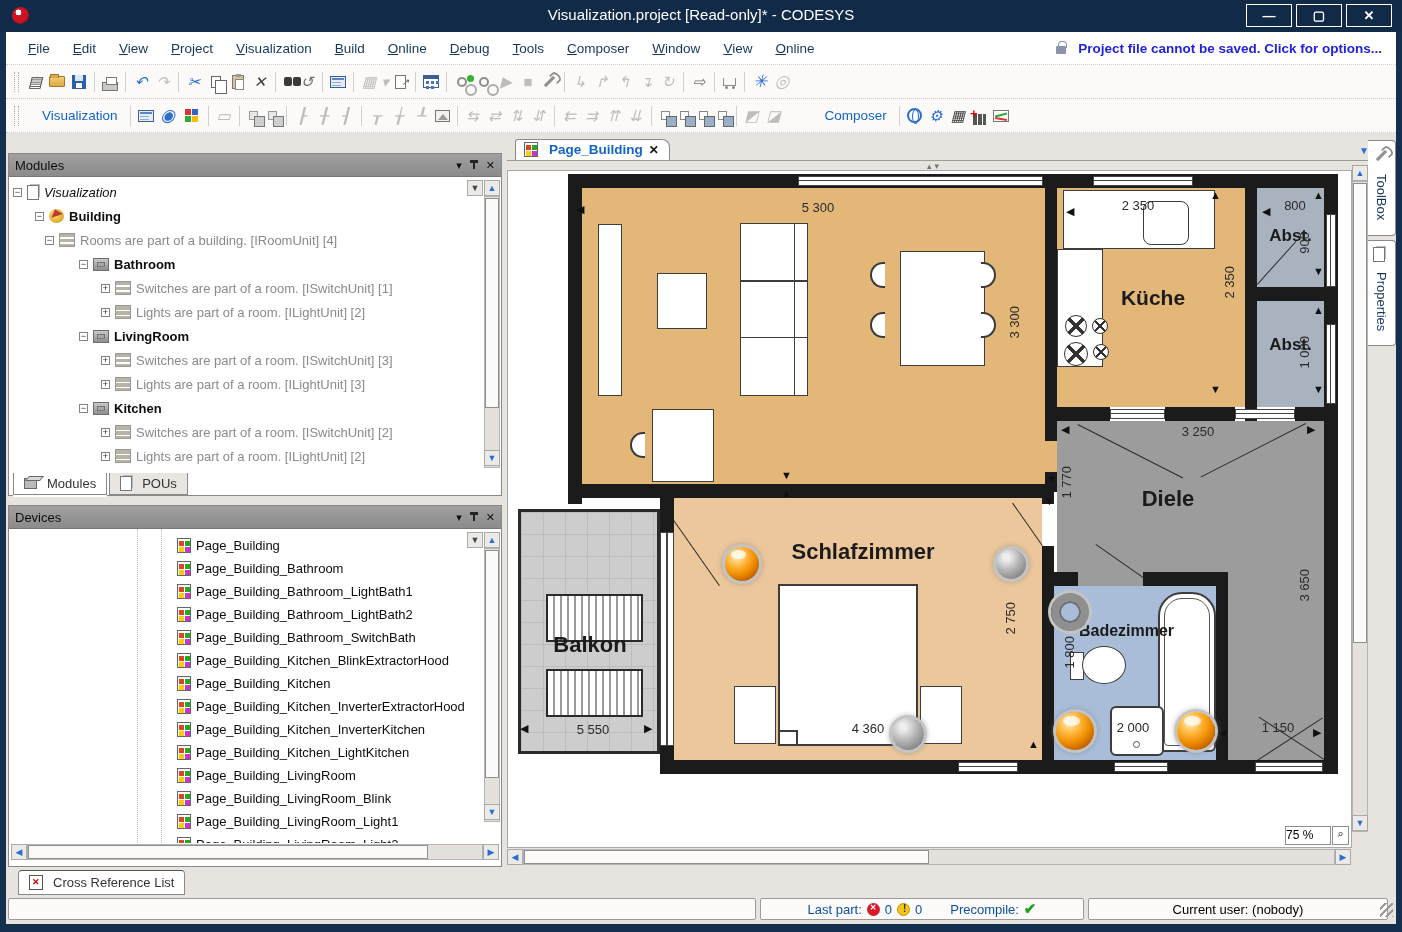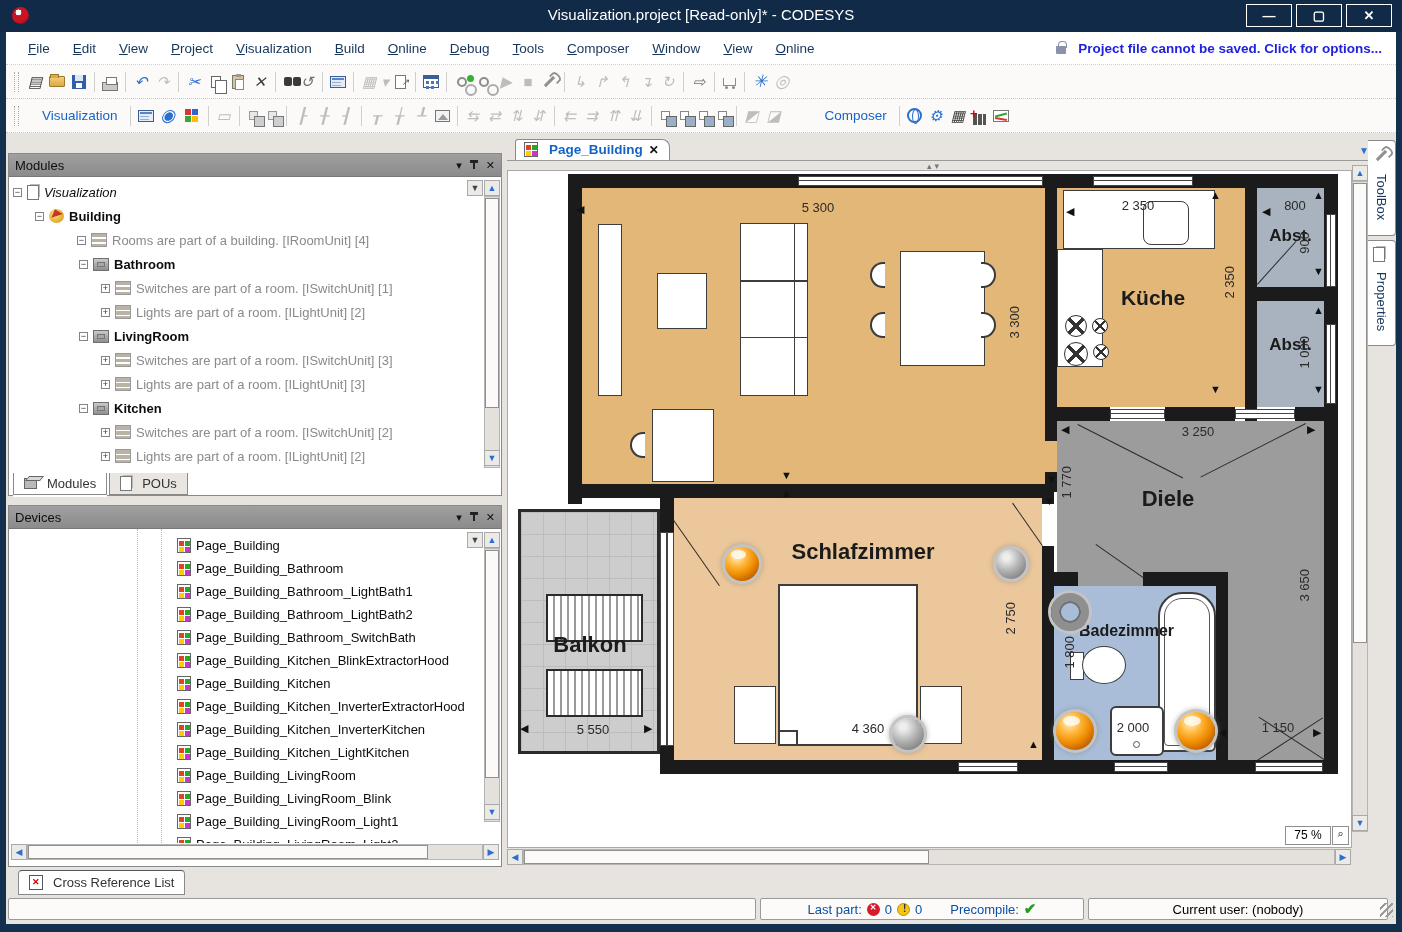--- a/index.html
+++ b/index.html
@@ -291,21 +291,21 @@
       <div class="trow" style="padding-left:4px">
           <span class="exp minus"></span>
           <span class="ti ic-page"></span>
           <span class="tlbl italic">Visualization</span>
         </div>
       <div class="trow" style="padding-left:26px">
           <span class="exp minus"></span>
           <span class="ti ic-bldg"></span>
           <span class="tlbl bold">Building</span>
         </div>
-      <div class="trow" style="padding-left:68px">
+      <div class="trow" style="padding-left:36px">
           <span class="exp minus"></span>
           <span class="ti ic-list"></span>
           <span class="tlbl muted">Rooms are part of a building.  [IRoomUnit] [4]</span>
         </div>
       <div class="trow" style="padding-left:70px">
           <span class="exp minus"></span>
           <span class="ti ic-room"></span>
           <span class="tlbl bold">Bathroom</span>
         </div>
       <div class="trow" style="padding-left:92px">
@@ -604,21 +604,21 @@
         <div class="dim" style="left:725px;top:546px;width:70px">1 150</div>
 
         <span class="lamp on" style="left:207px;top:373px;width:34px;height:34px"></span>
         <span class="lamp off" style="left:478px;top:375px;width:30px;height:30px"></span>
         <span class="lamp off" style="left:374px;top:544px;width:32px;height:32px"></span>
         <span class="ring" style="left:533px;top:419px"></span>
         <span class="lamp on" style="left:538px;top:538px;width:38px;height:38px"></span>
         <span class="lamp on" style="left:659px;top:538px;width:38px;height:38px"></span>
       </div>
 
-      <div class="ab" style="right:20px;top:655px;width:46px;height:19px;border:1px solid #8f8f8f;background:#fff;text-align:center;font-size:12px;line-height:17px">75 %</div>
+      <div class="ab" style="right:20px;top:655px;width:46px;height:19px;border:1px solid #8f8f8f;background:#fff;font-size:12px;line-height:17px">75 %</div>
       <div class="ab" style="right:2px;top:655px;width:17px;height:19px;border:1px solid #8f8f8f;background:#fff;text-align:center;font-size:11px">⌕</div>
     </div>
     <div class="ab sbtn" style="left:845px;top:28px;color:#2a6fd0">▲</div>
     <div class="ab strack" style="left:845px;top:44px;width:16px;height:651px"></div>
     <div class="ab sthumb" style="left:846px;top:46px;width:14px;height:460px"></div>
     <div class="ab sbtn" style="left:845px;top:678px;color:#2a6fd0">▼</div>
     <div class="ab sbtn" style="left:0;top:712px;color:#2a6fd0">◀</div>
     <div class="ab strack" style="left:16px;top:712px;width:812px;height:16px"></div>
     <div class="ab sthumb" style="left:17px;top:713px;width:405px;height:14px"></div>
     <div class="ab sbtn" style="left:828px;top:712px;color:#2a6fd0">▶</div>

